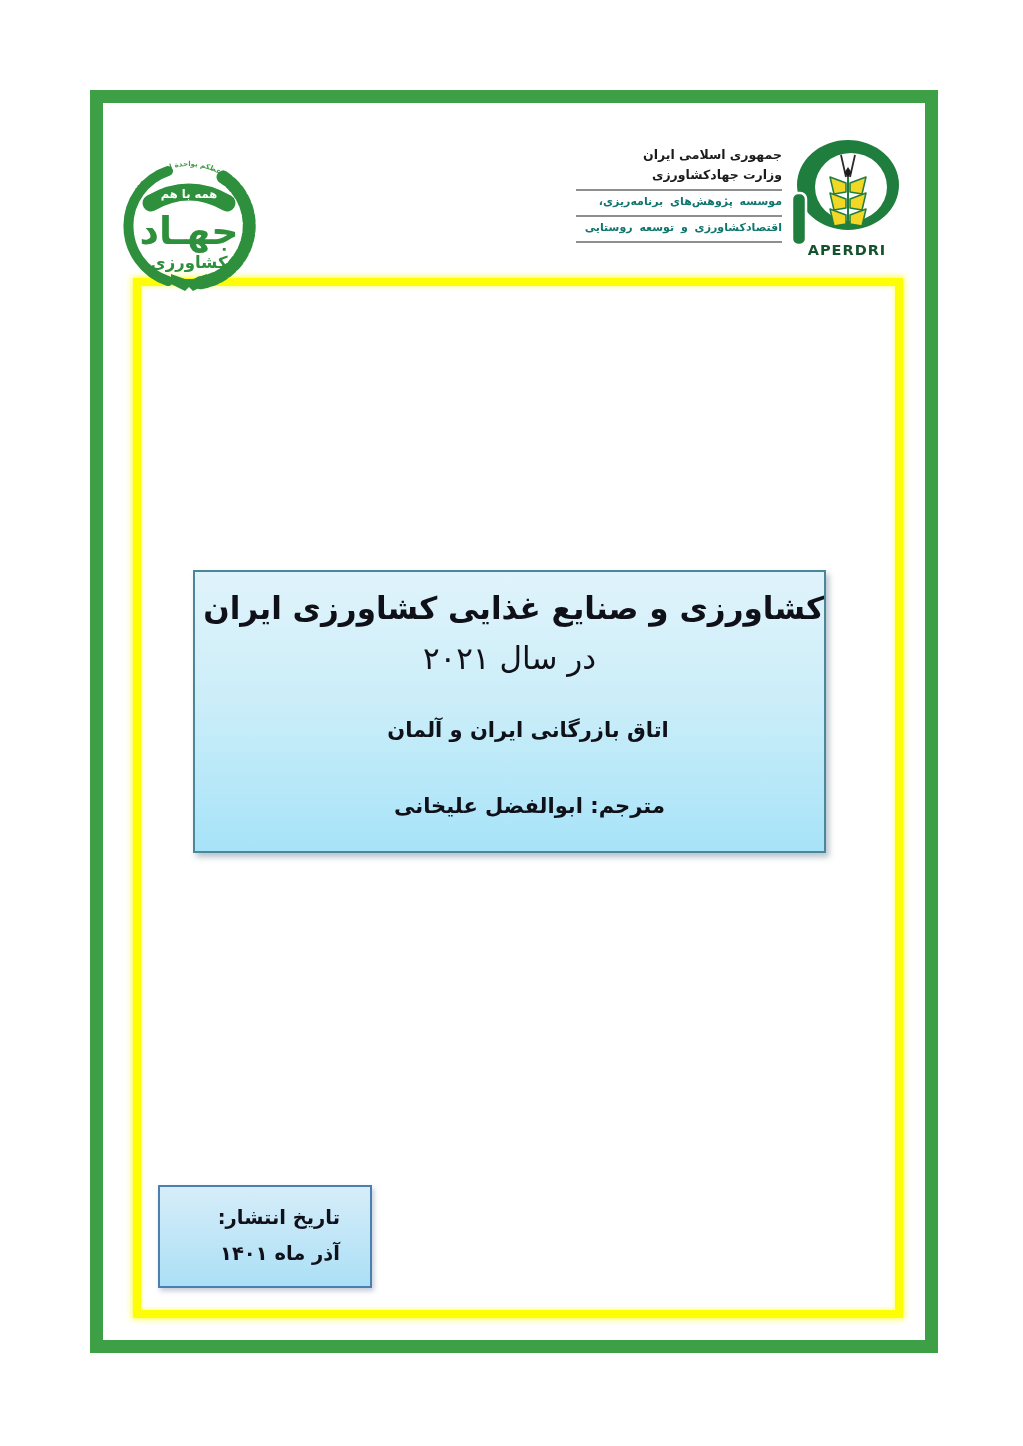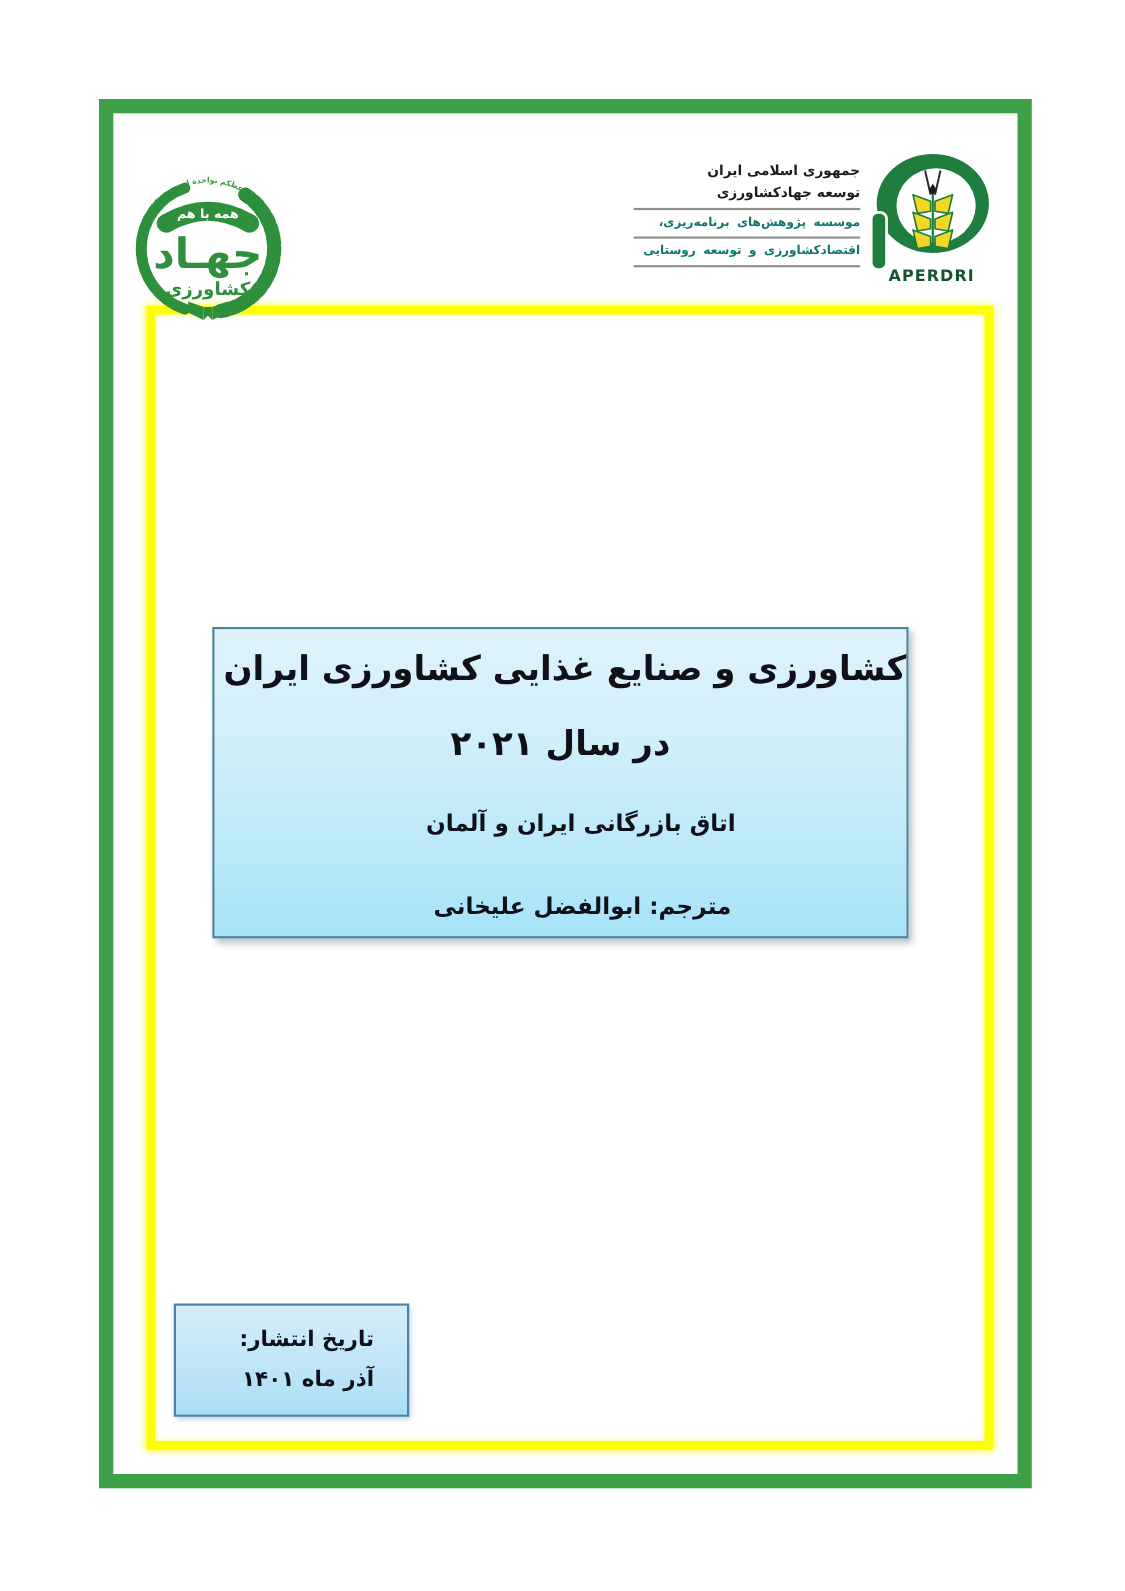--- a/index.html
+++ b/index.html
@@ -37,21 +37,21 @@
   .aperdri-logo { width:130px; margin-left:0; margin-top:-2px; }
   
   .title-box {
     position:absolute; left:193px; top:570px; width:633px; height:283px;
     background:linear-gradient(180deg,#e0f3fb 0%, #cceef9 45%, #a7e3f8 100%);
     border:2px solid #4b8799;
     box-shadow:3px 4px 6px rgba(90,120,140,.45);
     text-align:center; direction:rtl; color:#101018;
   }
   .title-line1 { margin-top:18px; font-size:31px; font-weight:bold;text-align:right; }
-  .title-line2 { margin-top:32px; font-size:31px; font-weight:bold; }
+  .title-line2 { margin-top:14px; font-size:31px; font-weight:normal; }
   .title-sub   { margin-top:42px; font-size:21px; font-weight:bold;margin-left:37px; }
   .title-trans { margin-top:52px; font-size:21px; font-weight:bold;margin-left:40px; }
   
   .date-box {
     position:absolute; left:158px; top:1185px; width:214px; height:103px;
     background:linear-gradient(180deg,#d6edf9 0%, #abdff5 100%);
     border:2px solid #4a7fae;
     box-shadow:2px 3px 5px rgba(80,110,150,.35);
     direction:rtl; text-align:right;
     padding:13px 30px 0 0;
@@ -91,21 +91,21 @@
         <polygon points="63,148 77,153 77,165 63,158"></polygon>
         <polygon points="99,148 85,153 85,165 99,158"></polygon>
         <polygon points="77,153 85,153 85,165 81,161 77,165"></polygon>
       </g>
     </svg>
   </div>
 
   <div class="header-right">
     <div class="hdr-text">
       <div class="hdr-line">جمهوری اسلامی ایران</div>
-      <div class="hdr-line">توسعه جهادکشاورزی</div>
+      <div class="hdr-line">وزارت جهادکشاورزی</div>
       <div class="hdr-rule"></div>
       <div class="inst-line">موسسه  پژوهش‌های  برنامه‌ریزی،</div>
       <div class="hdr-rule"></div>
       <div class="inst-line">اقتصادکشاورزی و توسعه روستایی</div>
       <div class="hdr-rule"></div>
     </div>
     <div class="aperdri-logo">
       <svg width="130" height="124" viewBox="0 0 124 124">
 
         <path d="M 12,50 a 51,45 0 1 0 102,0 a 51,45 0 1 0 -102,0 Z M 30,52 a 36,34 0 1 0 72,0 a 36,34 0 1 0 -72,0 Z" fill="#1f7e3d" fill-rule="evenodd"></path>

